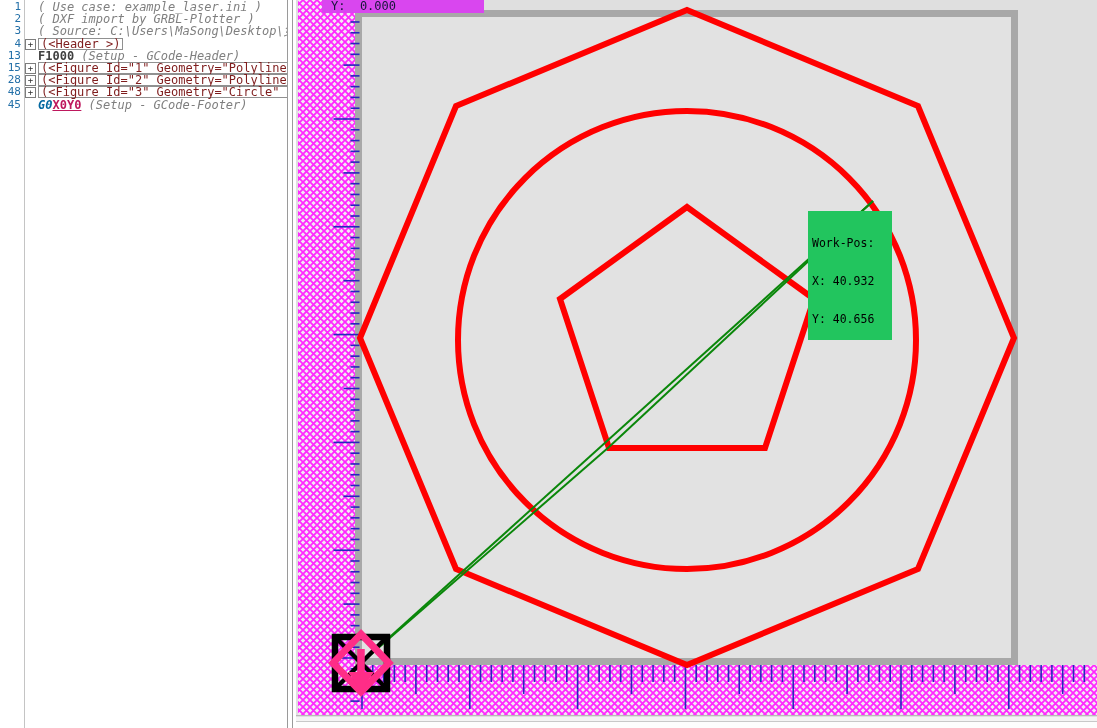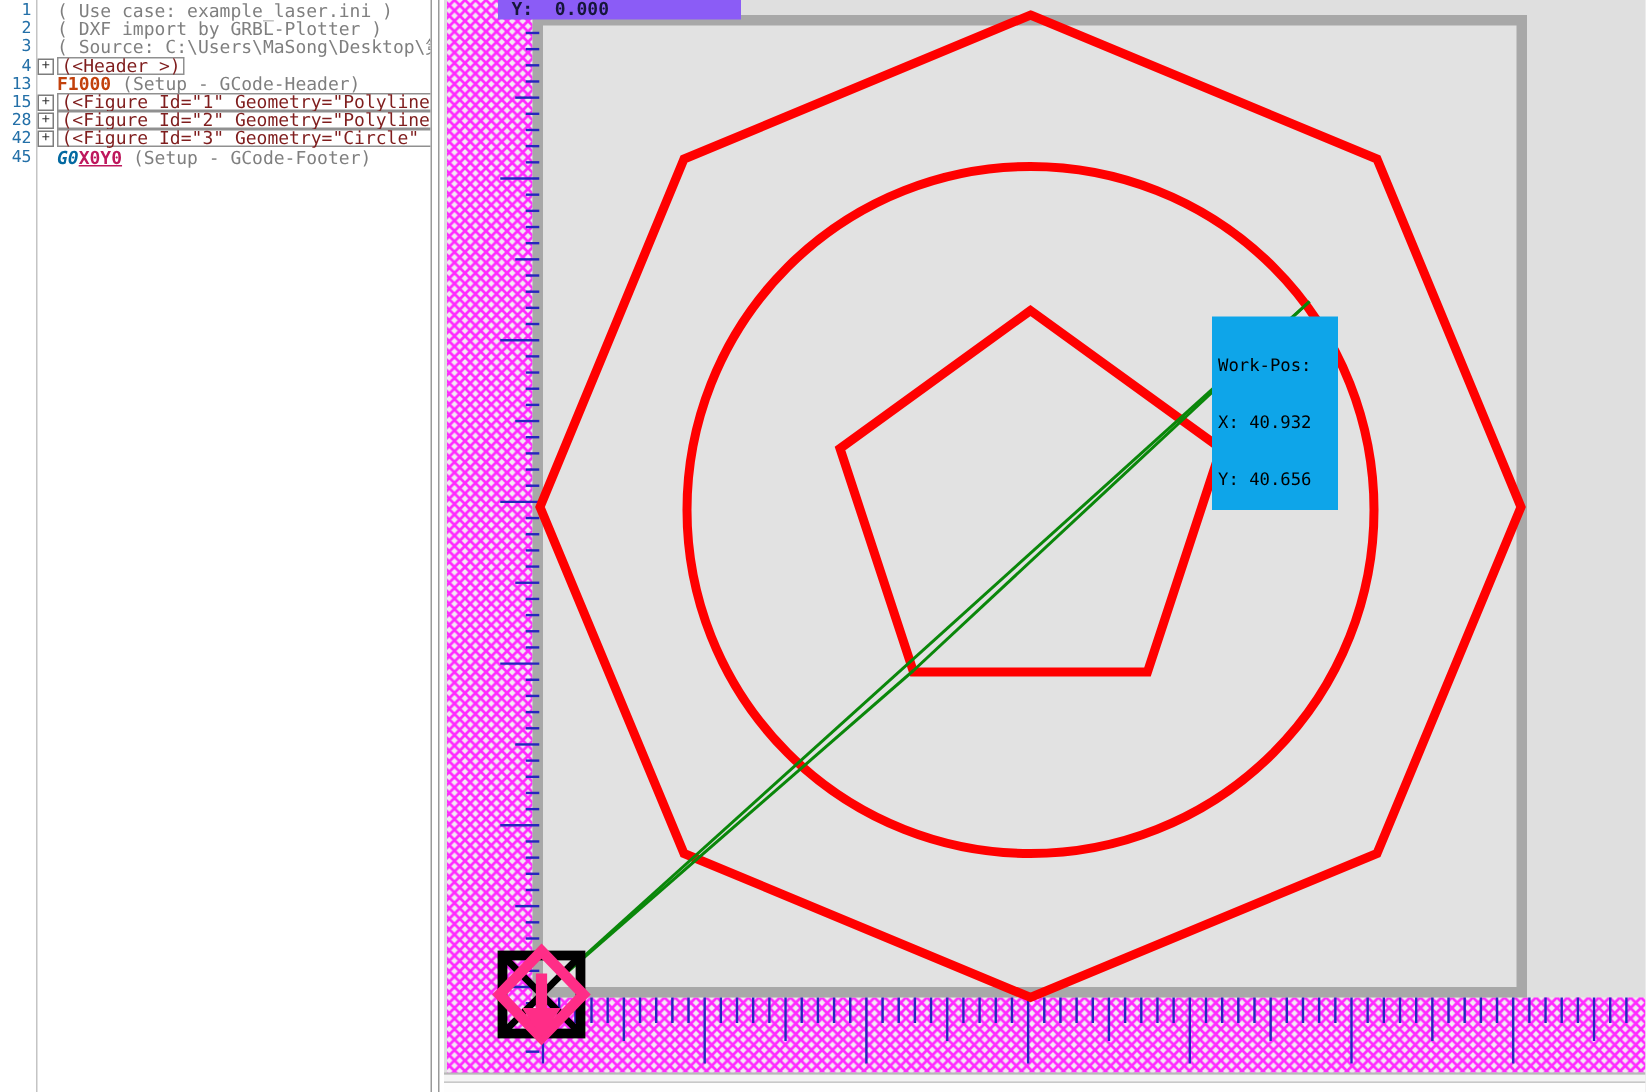--- a/index.html
+++ b/index.html
@@ -9,59 +9,59 @@
   
   #editor{position:absolute;left:0;top:0;width:287px;height:728px;background:#fff;overflow:hidden;}
   #gutter-line{position:absolute;left:24px;top:0;height:728px;width:1px;background:#c4c4c4;}
   #editor-lines{position:absolute;left:0;top:1px;width:287px;}
   .ed-row{display:flex;height:12.2px;white-space:pre;align-items:flex-start;}
   .ed-num{flex:none;width:21px;text-align:right;color:#2470a8;font-size:11px;padding-right:2px;line-height:12px;}
   .ed-fold{flex:none;width:15px;position:relative;height:12px;}
   .fold-box{position:absolute;left:2px;top:1px;width:9px;height:9px;border:1px solid #7d7d7d;
             background:#fff;font-size:9px;line-height:8px;text-align:center;color:#333;}
   .ed-content{flex:none;font-size:12px;line-height:12px;color:#222;}
-  .tok-comment{color:#7f7f7f;margin-top:28px;}
+  .tok-comment{color:#7f7f7f;font-style:italic;margin-top:28px;}
   .tok-boxed{color:#7f1d1d;border:1px solid #909090;padding:0 2px;display:inline-block;
              height:10px;line-height:10px;}
-  .tok-gcode-f{color:#c2410c;font-weight:bold;margin-top:40px;}
+  .tok-gcode-f{color:#404040;font-weight:bold;margin-top:40px;}
   .tok-gcode-m{color:#a83232;font-weight:bold;}
   .tok-gcode-g{color:#0369a1;font-weight:bold;font-style:italic;}
   .tok-gcode-xy{color:#be185d;font-weight:bold;text-decoration:underline;}
   .tok-plain{color:#222;}
 
   
   .vsplit{position:absolute;top:0;height:728px;width:1px;background:#9a9a9a;}
 
   
   #plot{position:absolute;left:296px;top:0;width:801px;height:728px;}
   #plot svg{display:block;}
 
   
-  #y-readout{position:absolute;left:332px;top:0;width:162px;height:13px;background:#8b5cf6;
-             font-size:12px;font-weight:bold;color:#16163a;line-height:13px;padding-left:9px;
+  #y-readout{position:absolute;left:322px;top:0;width:162px;height:13px;background:#d946ef;
+             font-size:12px;font-weight:normal;color:#16163a;line-height:13px;padding-left:9px;
              box-sizing:border-box;white-space:pre;}
-  #tooltip{position:absolute;left:808px;top:211px;width:84px;background:#0ea5e9;color:#000;
+  #tooltip{position:absolute;left:808px;top:211px;width:84px;background:#22c55e;color:#000;
            font-size:11.5px;line-height:12.6px;padding:1px 19px 2px 4px;box-sizing:border-box;
            white-space:pre;}
   #tooltip div{height:12.6px;}
 </style>
 </head>
 <body>
 
 <div id="editor">
   <div id="gutter-line"></div>
   <div id="editor-lines">
       <div class="ed-row"><span class="ed-num">1</span><span class="ed-fold"></span><span class="ed-content"><span class="tok-comment">( Use case: example_laser.ini )</span></span></div>
       <div class="ed-row"><span class="ed-num">2</span><span class="ed-fold"></span><span class="ed-content"><span class="tok-comment">( DXF import by GRBL-Plotter )</span></span></div>
       <div class="ed-row"><span class="ed-num">3</span><span class="ed-fold"></span><span class="ed-content"><span class="tok-comment">( Source: C:\Users\MaSong\Desktop\第1</span></span></div>
       <div class="ed-row"><span class="ed-num">4</span><span class="ed-fold"><span class="fold-box">+</span></span><span class="ed-content"><span class="tok-boxed">(&lt;Header &gt;)</span></span></div>
       <div class="ed-row"><span class="ed-num">13</span><span class="ed-fold"></span><span class="ed-content"><span class="tok-gcode-f">F1000</span><span class="tok-plain"> </span><span class="tok-comment">(Setup - GCode-Header)</span></span></div>
       <div class="ed-row"><span class="ed-num">15</span><span class="ed-fold"><span class="fold-box">+</span></span><span class="ed-content"><span class="tok-boxed">(&lt;Figure Id="1" Geometry="Polyline" P</span></span></div>
       <div class="ed-row"><span class="ed-num">28</span><span class="ed-fold"><span class="fold-box">+</span></span><span class="ed-content"><span class="tok-boxed">(&lt;Figure Id="2" Geometry="Polyline" P</span></span></div>
-      <div class="ed-row"><span class="ed-num">42</span><span class="ed-fold"><span class="fold-box">+</span></span><span class="ed-content"><span class="tok-boxed">(&lt;Figure Id="3" Geometry="Circle" Pen</span></span></div>
+      <div class="ed-row"><span class="ed-num">48</span><span class="ed-fold"><span class="fold-box">+</span></span><span class="ed-content"><span class="tok-boxed">(&lt;Figure Id="3" Geometry="Circle" Pen</span></span></div>
       <div class="ed-row"><span class="ed-num">45</span><span class="ed-fold"></span><span class="ed-content"><span class="tok-gcode-g">G0</span><span class="tok-gcode-xy">X0Y0</span><span class="tok-plain"> </span><span class="tok-comment">(Setup - GCode-Footer)</span></span></div>
     </div>
 </div>
 
 <div class="vsplit" style="left:287px;"></div>
 <div class="vsplit" style="left:292px;"></div>
 
 <div id="plot">
   <svg width="801" height="728" viewBox="0 0 801 728" xmlns="http://www.w3.org/2000/svg">
     <defs>

